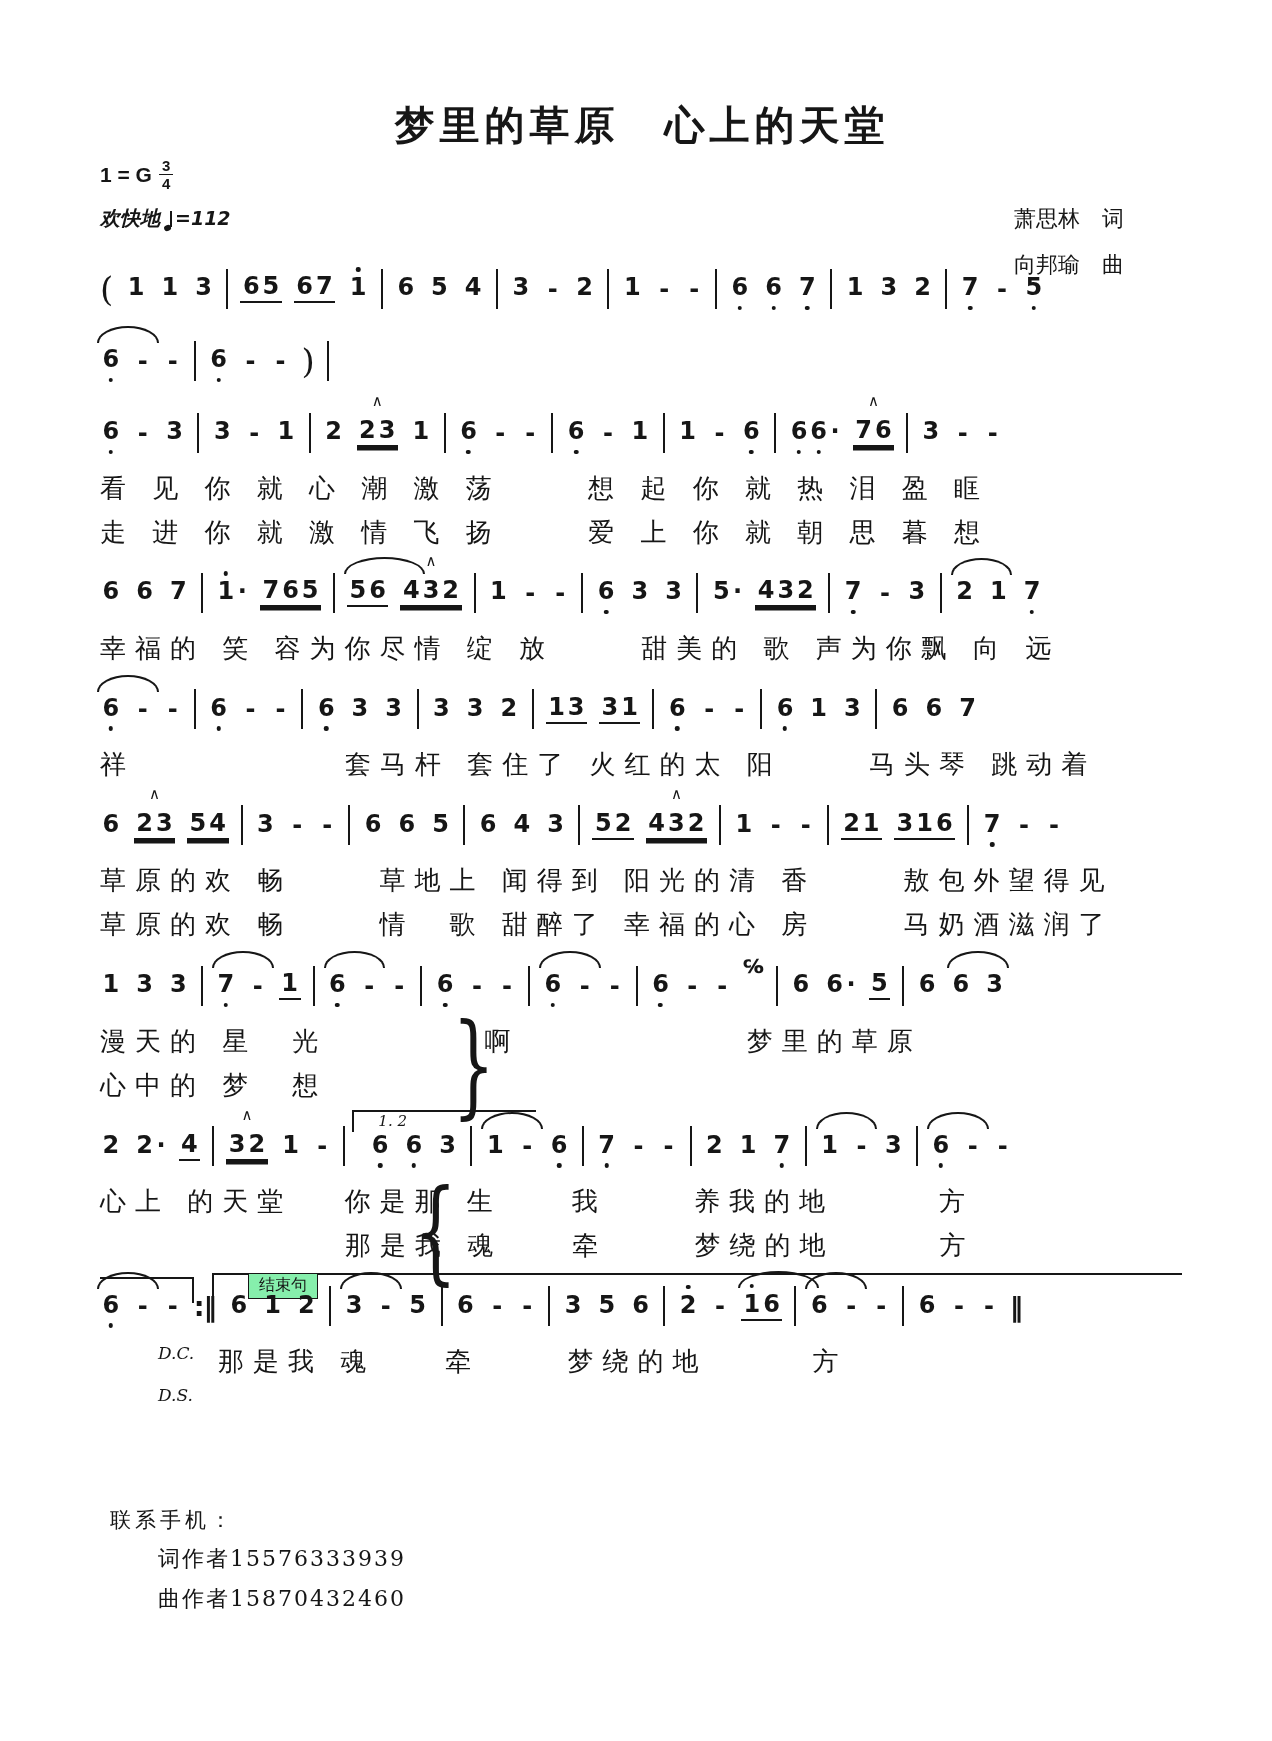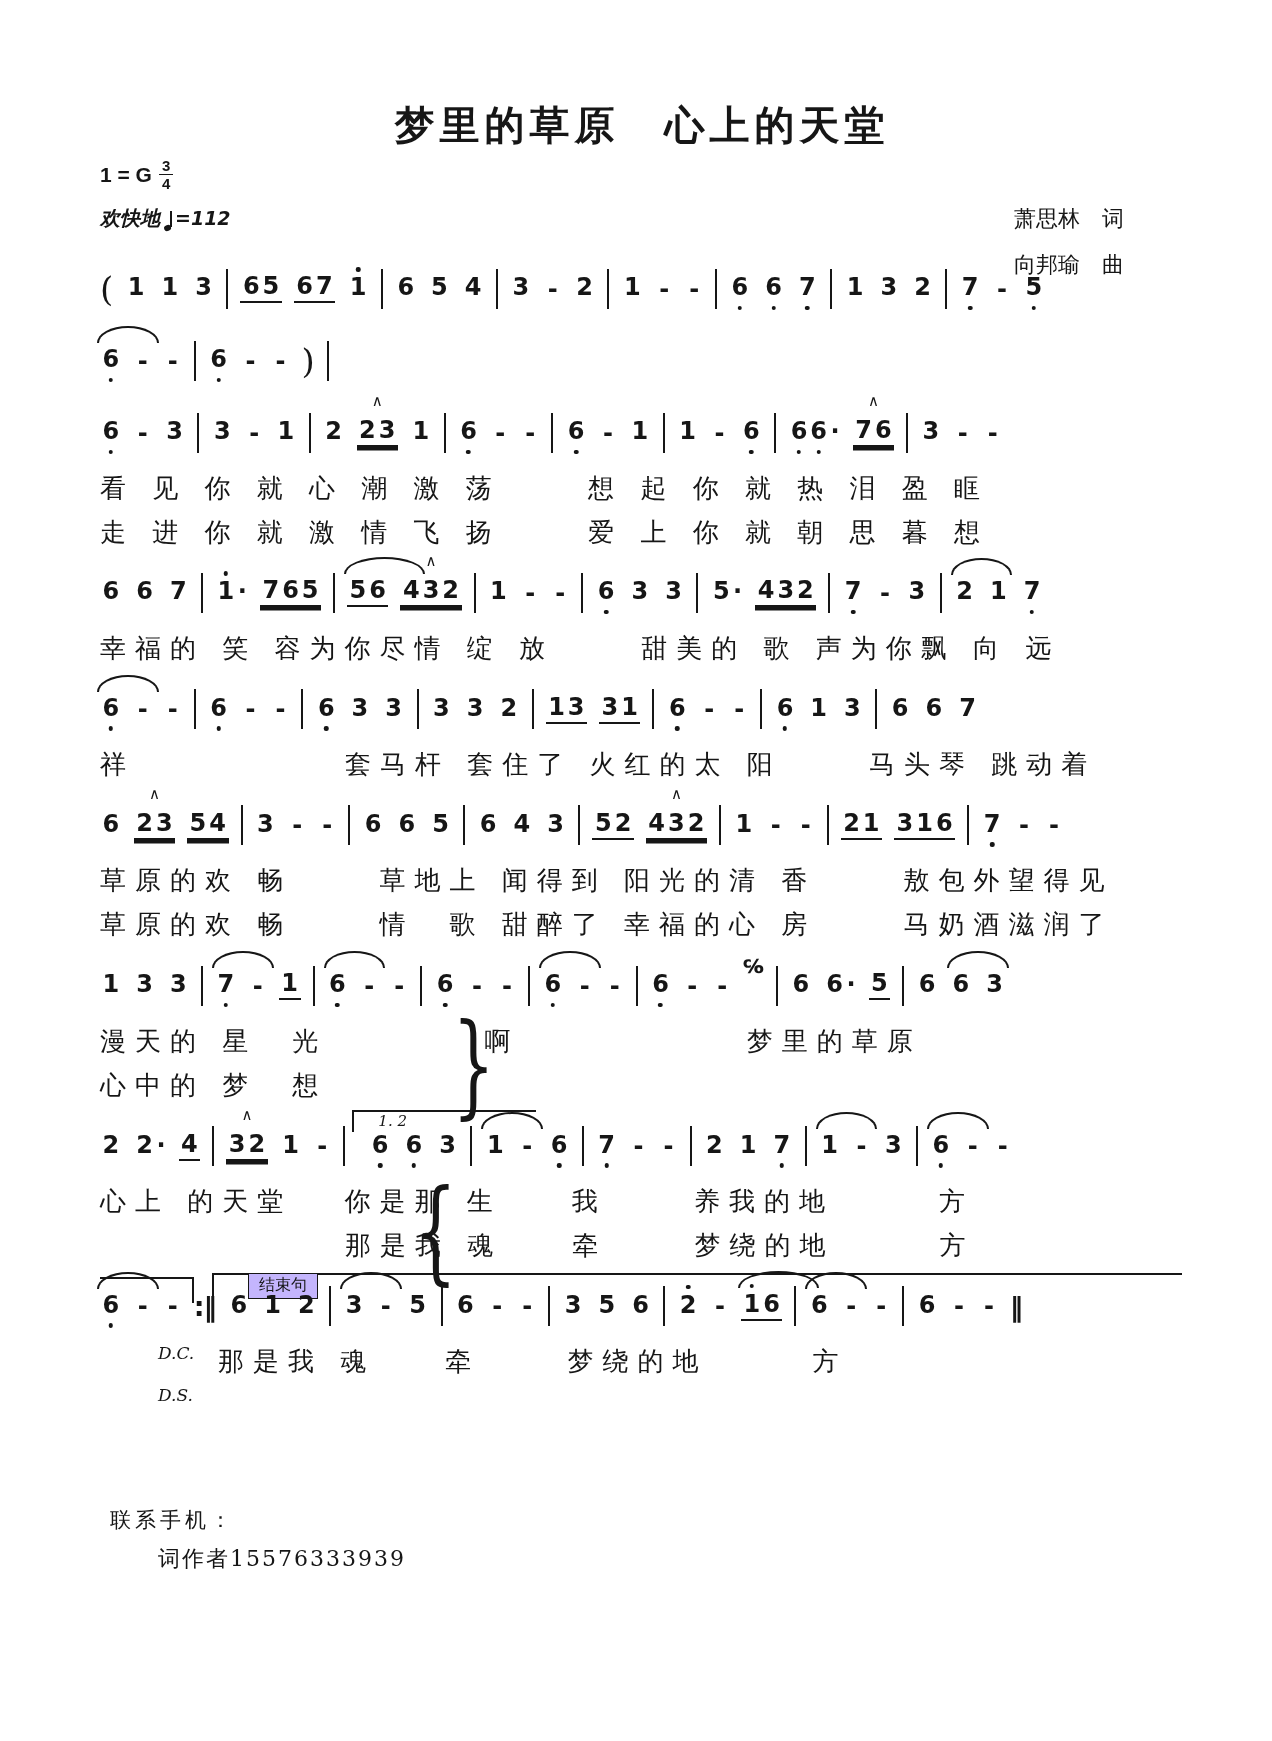--- a/index.html
+++ b/index.html
@@ -45,21 +45,21 @@
            border-left:2px solid #161616;font-style:italic;font-size:15px;font-weight:400;
            padding-left:24px;font-family:"DejaVu Serif",serif;white-space:nowrap;}
   .lyr{font-size:26px;letter-spacing:9px;line-height:1.70;white-space:pre;}
   .brace{position:absolute;font-size:112px;font-weight:400;transform:scaleX(.6);z-index:2;line-height:1;}
   .brace-r{left:338px;top:56px;}
   .brace-l{left:300px;top:62px;}
   .has-ending{padding-bottom:44px;}
   .has-ending .lyr{padding-left:118px;}
   .ending-bracket{position:absolute;left:112px;right:2px;top:0;height:46px;
                   border-top:2.5px solid #161616;border-left:2.5px solid #161616;}
-  .ending-label{position:absolute;left:34px;top:-2px;background:#c4b5fd;border:1.5px solid #161616;
+  .ending-label{position:absolute;left:34px;top:-2px;background:#86efac;border:1.5px solid #161616;
                 padding:1px 10px 2px;font-size:16px;white-space:nowrap;}
   .left-stub{position:absolute;left:0;top:4px;width:92px;height:24px;
              border-top:2.5px solid #161616;border-right:2.5px solid #161616;}
   .dcds{position:absolute;left:58px;top:70px;font-style:italic;font-size:17px;}
   .dcds div{margin-bottom:22px;}
   .contact{margin-top:78px;padding-left:10px;}
   .contact-h{font-size:21px;letter-spacing:4px;}
   .contact-line{font-size:22px;letter-spacing:2px;padding-left:48px;margin-top:10px;
                 font-family:"DejaVu Serif",serif;}
 </style>
@@ -697,14 +697,15 @@
         <div class="dcds">
           <div>D.C.</div>
           <div>D.S.</div>
         </div>
       </div>
     </div>
 
   <div class="contact">
     <div class="contact-h">联系手机：</div>
     <div class="contact-line">词作者15576333939</div>
+    <div class="contact-line">曲作者15870432460</div>
   </div>
 </div>
 
 </body></html>

